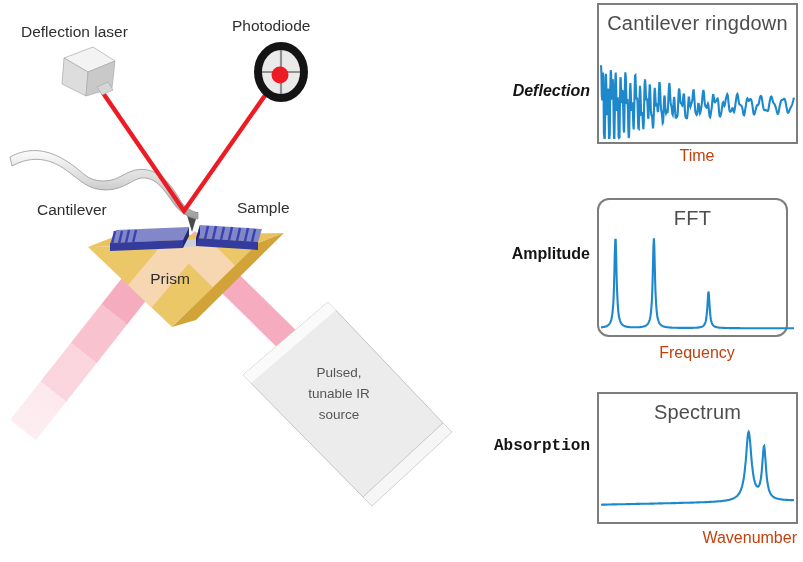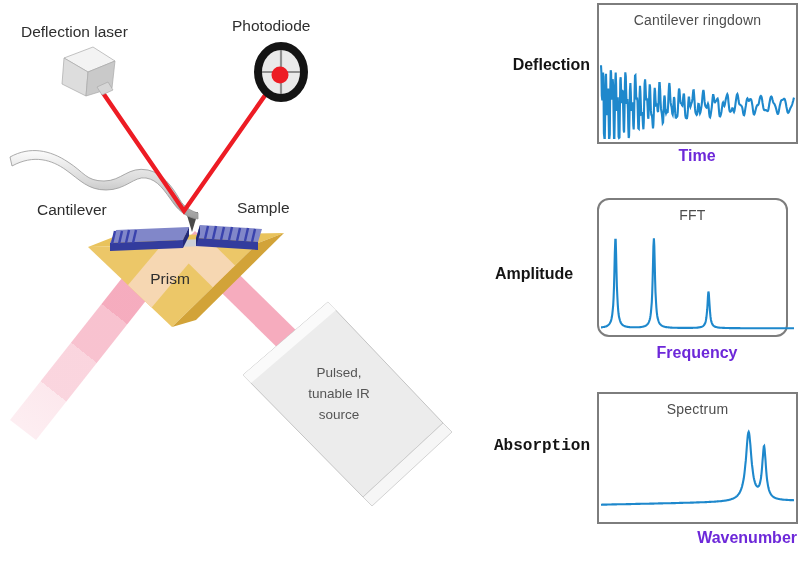--- a/index.html
+++ b/index.html
@@ -1,24 +1,24 @@
 <!DOCTYPE html>
 <html><head>
 <meta charset="utf-8">
 <style>
   html,body{margin:0;padding:0;background:#fff;}
   #stage{position:relative;width:803px;height:562px;background:#fff;overflow:hidden;
          font-family:"Liberation Sans",sans-serif;}
   #diagram-svg{position:absolute;left:0;top:0;}
   .plot-box{position:absolute;background:#fff;border:2px solid #7d7d7d;box-sizing:border-box;}
   .plot-title{position:absolute;top:7px;left:0;right:0;text-align:center;
-              font-size:14px;color:#4d4d4d;letter-spacing:.2px;}
+              font-size:20px;color:#4d4d4d;letter-spacing:.2px;}
   .curve-svg{position:absolute;left:0;top:0;}
-  .axis-x{position:absolute;width:200px;text-align:center;font-weight:bold;
-          font-size:16px;color:#6d28d9;}
+  .axis-x{position:absolute;width:200px;text-align:center;font-weight:normal;
+          font-size:16px;color:#c2410c;}
   .axis-y{position:absolute;width:112px;text-align:right;font-weight:bold;
           font-size:16px;color:#141414;}
   .diag-label{font-size:15.5px;fill:#2e2e2e;}
   .src-label{font-size:13.5px;fill:#555;}
 </style>
 </head>
 <body>
 
 <div id="stage">
 
@@ -121,30 +121,30 @@
       <text class="src-label" x="339" y="398" text-anchor="middle">tunable IR</text>
       <text class="src-label" x="339" y="419" text-anchor="middle">source</text>
     </g>
 
     <text class="diag-label" x="21" y="37">Deflection laser</text>
     <text class="diag-label" x="232" y="31">Photodiode</text>
     <text class="diag-label" x="37" y="215">Cantilever</text>
     <text class="diag-label" x="237" y="213">Sample</text>
   </svg>
 
-  <div class="axis-y" style="left:478px;top:56px;">Deflection</div>
+  <div class="axis-y" style="left:478px;top:82px;font-style:italic;">Deflection</div>
   <div class="plot-box" style="left:597px;top:3px;width:201px;height:141px;">
     <div class="plot-title">Cantilever ringdown</div>
     <svg class="curve-svg" width="197" height="137">
         <polyline points="2.0,60.2 2.4,67.8 2.8,90.8 3.3,95.4 3.7,76.2 4.1,67.5 4.5,83.6 4.9,128.4 5.4,133.0 5.8,133.0 6.2,109.3 6.6,71.6 7.0,68.8 7.5,88.4 7.9,110.2 8.3,105.6 8.7,86.1 9.1,83.4 9.6,111.1 10.0,133.0 10.4,133.0 10.8,129.5 11.2,86.2 11.7,65.2 12.1,67.5 12.5,83.9 12.9,94.8 13.3,84.9 13.7,74.2 14.2,81.0 14.6,112.4 15.0,133.0 15.4,133.0 15.8,110.0 16.3,75.3 16.7,67.5 17.1,78.0 17.5,99.2 17.9,106.0 18.4,96.6 18.8,92.2 19.2,108.9 19.6,131.9 20.0,133.0 20.5,132.6 20.9,103.3 21.3,75.3 21.7,72.2 22.1,84.5 22.6,98.1 23.0,95.9 23.4,85.9 23.8,86.2 24.2,104.7 24.7,124.8 25.1,127.6 25.5,109.3 25.9,78.8 26.3,67.3 26.8,71.4 27.2,86.7 27.6,98.7 28.0,97.3 28.4,94.1 28.9,103.6 29.3,123.1 29.7,133.0 30.1,130.9 30.5,111.5 30.9,85.6 31.4,78.1 31.8,87.1 32.2,101.5 32.6,105.8 33.0,100.1 33.5,97.3 33.9,106.6 34.3,120.6 34.7,124.4 35.1,111.9 35.6,85.7 36.0,70.6 36.4,70.2 36.8,79.8 37.2,91.6 37.7,94.6 38.1,92.7 38.5,97.0 38.9,111.1 39.3,123.4 39.8,123.9 40.2,110.2 40.6,89.6 41.0,80.7 41.4,86.5 41.9,100.5 42.3,109.5 42.7,109.3 43.1,107.2 43.5,111.5 44.0,120.4 44.4,124.3 44.8,116.9 45.2,96.6 45.6,78.8 46.1,74.4 46.5,80.3 46.9,90.3 47.3,95.1 47.7,93.9 48.2,94.5 48.6,102.0 49.0,111.6 49.4,113.8 49.8,104.1 50.3,88.1 50.7,79.3 51.1,82.1 51.5,93.8 51.9,105.4 52.3,109.8 52.8,110.1 53.2,112.8 53.6,119.1 54.0,123.3 54.4,119.8 54.9,106.3 55.3,90.0 55.7,82.9 56.1,86.2 56.5,94.8 57.0,100.4 57.4,100.2 57.8,98.5 58.2,100.7 58.6,105.7 59.1,107.0 59.5,99.7 59.9,86.8 60.3,78.0 60.7,78.0 61.2,85.9 61.6,97.0 62.0,103.9 62.4,106.2 62.8,108.5 63.3,113.5 63.7,118.1 64.1,117.4 64.5,109.3 64.9,97.4 65.4,90.5 65.8,92.4 66.2,100.2 66.6,106.8 67.0,108.3 67.5,106.7 67.9,106.0 68.3,107.4 68.7,107.2 69.1,101.1 69.5,90.0 70.0,80.6 70.4,78.0 70.8,82.4 71.2,90.6 71.6,97.4 72.1,100.2 72.5,101.7 72.9,104.8 73.3,108.8 73.7,109.7 74.2,105.1 74.6,97.2 75.0,92.1 75.4,93.7 75.8,101.1 76.3,108.9 76.7,112.7 77.1,112.8 77.5,111.9 77.9,111.9 78.4,111.2 78.8,106.7 79.2,97.6 79.6,88.2 80.0,83.6 80.5,85.1 80.9,90.7 81.3,96.0 81.7,98.1 82.1,98.2 82.6,98.7 83.0,100.3 83.4,100.7 83.8,97.8 84.2,92.4 84.7,88.6 85.1,89.8 85.5,96.3 85.9,104.7 86.3,110.6 86.8,112.8 87.2,113.1 87.6,113.3 88.0,113.2 88.4,110.8 88.9,104.9 89.3,97.4 89.7,92.5 90.1,92.5 90.5,96.3 90.9,100.5 91.4,102.0 91.8,100.8 92.2,99.1 92.6,98.0 93.0,96.7 93.5,93.7 93.9,89.0 94.3,85.3 94.7,85.2 95.1,89.7 95.6,96.9 96.0,103.4 96.4,107.0 96.8,108.4 97.2,109.2 97.7,109.9 98.1,109.4 98.5,106.5 98.9,102.1 99.3,98.9 99.8,99.1 100.2,102.5 100.6,106.5 101.0,108.3 101.4,107.4 101.9,104.9 102.3,102.3 102.7,99.6 103.1,95.8 103.5,90.9 104.0,86.6 104.4,84.9 104.8,86.9 105.2,91.6 105.6,96.7 106.1,99.9 106.5,101.2 106.9,101.8 107.3,102.4 107.7,102.7 108.2,101.8 108.6,99.9 109.0,98.7 109.4,99.9 109.8,103.8 110.2,108.5 110.7,111.7 111.1,112.2 111.5,110.7 111.9,108.3 112.3,105.6 112.8,102.1 113.2,97.6 113.6,93.0 114.0,90.1 114.4,90.1 114.9,92.5 115.3,95.5 115.7,97.3 116.1,97.4 116.5,96.6 117.0,96.0 117.4,95.6 117.8,94.9 118.2,93.9 118.6,93.6 119.1,95.2 119.5,99.3 119.9,104.6 120.3,109.0 120.7,111.2 121.2,111.4 121.6,110.5 122.0,109.0 122.4,107.0 122.8,104.1 123.3,100.8 123.7,98.2 124.1,97.5 124.5,98.6 124.9,100.2 125.4,100.9 125.8,99.8 126.2,97.6 126.6,95.2 127.0,93.3 127.5,91.5 127.9,90.0 128.3,89.2 128.7,90.0 129.1,92.9 129.5,97.4 130.0,101.9 130.4,105.0 130.8,106.4 131.2,106.7 131.6,106.5 132.1,106.1 132.5,105.3 132.9,104.1 133.3,103.2 133.7,103.3 134.2,104.7 134.6,106.3 135.0,107.0 135.4,106.0 135.8,103.5 136.3,100.3 136.7,97.2 137.1,94.3 137.5,91.8 137.9,89.8 138.4,89.1 138.8,90.2 139.2,92.7 139.6,95.8 140.0,98.1 140.5,99.3 140.9,99.7 141.3,99.9 141.7,100.2 142.1,100.6 142.6,101.1 143.0,101.8 143.4,103.3 143.8,105.7 144.2,108.3 144.7,110.1 145.1,110.3 145.5,109.0 145.9,106.6 146.3,103.8 146.8,100.9 147.2,98.1 147.6,95.7 148.0,93.9 148.4,93.4 148.8,94.1 149.3,95.2 149.7,95.9 150.1,95.8 150.5,95.1 150.9,94.3 151.4,94.0 151.8,94.1 152.2,94.8 152.6,96.0 153.0,98.1 153.5,101.1 153.9,104.5 154.3,107.4 154.7,109.2 155.1,109.5 155.6,108.7 156.0,107.4 156.4,105.8 156.8,104.2 157.2,102.6 157.7,101.2 158.1,100.3 158.5,100.1 158.9,100.1 159.3,99.7 159.8,98.4 160.2,96.4 160.6,94.2 161.0,92.5 161.4,91.4 161.9,90.9 162.3,91.3 162.7,92.5 163.1,94.7 163.5,97.7 164.0,100.7 164.4,103.0 164.8,104.4 165.2,105.0 165.6,105.1 166.0,105.1 166.5,105.1 166.9,105.1 167.3,105.2 167.7,105.4 168.1,105.8 168.6,106.1 169.0,105.8 169.4,104.5 169.8,102.3 170.2,99.5 170.7,96.8 171.1,94.5 171.5,92.7 171.9,91.7 172.3,91.5 172.8,92.1 173.2,93.4 173.6,95.1 174.0,96.6 174.4,97.7 174.9,98.3 175.3,98.8 175.7,99.5 176.1,100.5 176.5,101.7 177.0,103.2 177.4,104.8 177.8,106.5 178.2,108.0 178.6,108.9 179.1,108.8 179.5,107.6 179.9,105.7 180.3,103.3 180.7,101.0 181.2,99.0 181.6,97.3 182.0,96.0 182.4,95.2 182.8,95.0 183.3,95.0 183.7,94.9 184.1,94.6 184.5,94.1 184.9,93.7 185.3,93.7 185.8,94.3 186.2,95.5 186.6,97.2 187.0,99.3 187.4,101.7 187.9,104.1 188.3,106.2 188.7,107.5 189.1,107.9 189.5,107.6 190.0,106.7 190.4,105.7 190.8,104.7 191.2,103.7 191.6,102.7 192.1,101.8 192.5,101.0 192.9,100.1 193.3,99.0 193.7,97.5 194.2,95.7 194.6,94.0 195.0,92.6" fill="none" stroke="#1e88cc" stroke-width="2.1"></polyline>
       </svg>
   </div>
   <div class="axis-x" style="left:597px;top:147px;">Time</div>
 
-  <div class="axis-y" style="left:478px;top:265px;text-align:center;">Amplitude</div>
+  <div class="axis-y" style="left:478px;top:245px;">Amplitude</div>
   <div class="plot-box" style="left:597px;top:198px;width:191px;height:139px;border-radius:12px;">
     <div class="plot-title">FFT</div>
     <svg class="curve-svg" width="197" height="135">
         <polyline points="2.0,127.4 2.4,127.4 2.8,127.3 3.3,127.2 3.7,127.2 4.1,127.1 4.5,127.0 4.9,127.0 5.4,126.9 5.8,126.8 6.2,126.6 6.6,126.5 7.0,126.4 7.5,126.2 7.9,126.0 8.3,125.8 8.7,125.5 9.1,125.2 9.6,124.8 10.0,124.4 10.4,123.9 10.8,123.3 11.2,122.5 11.7,121.6 12.1,120.4 12.5,118.8 12.9,116.8 13.3,114.1 13.7,110.3 14.2,105.1 14.6,97.5 15.0,86.7 15.4,71.7 15.8,53.8 16.3,39.8 16.7,39.8 17.1,53.8 17.5,71.7 17.9,86.7 18.4,97.5 18.8,105.0 19.2,110.3 19.6,114.0 20.0,116.8 20.5,118.8 20.9,120.3 21.3,121.5 21.7,122.5 22.1,123.2 22.6,123.8 23.0,124.3 23.4,124.8 23.8,125.1 24.2,125.4 24.7,125.7 25.1,125.9 25.5,126.1 25.9,126.2 26.3,126.4 26.8,126.5 27.2,126.6 27.6,126.7 28.0,126.8 28.4,126.9 28.9,126.9 29.3,127.0 29.7,127.0 30.1,127.1 30.5,127.1 30.9,127.2 31.4,127.2 31.8,127.2 32.2,127.3 32.6,127.3 33.0,127.3 33.5,127.3 33.9,127.3 34.3,127.3 34.7,127.3 35.1,127.3 35.6,127.3 36.0,127.3 36.4,127.3 36.8,127.3 37.2,127.3 37.7,127.3 38.1,127.3 38.5,127.3 38.9,127.3 39.3,127.2 39.8,127.2 40.2,127.2 40.6,127.2 41.0,127.1 41.4,127.1 41.9,127.0 42.3,127.0 42.7,126.9 43.1,126.8 43.5,126.8 44.0,126.7 44.4,126.6 44.8,126.4 45.2,126.3 45.6,126.2 46.1,126.0 46.5,125.8 46.9,125.6 47.3,125.3 47.7,125.0 48.2,124.6 48.6,124.1 49.0,123.6 49.4,122.9 49.8,122.1 50.3,121.0 50.7,119.7 51.1,118.0 51.5,115.7 51.9,112.6 52.3,108.2 52.8,102.1 53.2,93.2 53.6,80.6 54.0,64.0 54.4,46.8 54.9,38.4 55.3,45.7 55.7,62.6 56.1,79.5 56.5,92.4 57.0,101.5 57.4,107.8 57.8,112.3 58.2,115.5 58.6,117.9 59.1,119.6 59.5,121.0 59.9,122.1 60.3,122.9 60.7,123.6 61.2,124.2 61.6,124.6 62.0,125.0 62.4,125.3 62.8,125.6 63.3,125.9 63.7,126.1 64.1,126.3 64.5,126.4 64.9,126.6 65.4,126.7 65.8,126.8 66.2,126.9 66.6,127.0 67.0,127.1 67.5,127.1 67.9,127.2 68.3,127.2 68.7,127.3 69.1,127.3 69.5,127.4 70.0,127.4 70.4,127.5 70.8,127.5 71.2,127.5 71.6,127.6 72.1,127.6 72.5,127.6 72.9,127.6 73.3,127.7 73.7,127.7 74.2,127.7 74.6,127.7 75.0,127.7 75.4,127.8 75.8,127.8 76.3,127.8 76.7,127.8 77.1,127.8 77.5,127.8 77.9,127.8 78.4,127.8 78.8,127.9 79.2,127.9 79.6,127.9 80.0,127.9 80.5,127.9 80.9,127.9 81.3,127.9 81.7,127.9 82.1,127.9 82.6,127.9 83.0,127.9 83.4,127.9 83.8,127.9 84.2,127.9 84.7,127.9 85.1,127.9 85.5,127.9 85.9,127.9 86.3,127.9 86.8,127.9 87.2,127.9 87.6,127.9 88.0,127.9 88.4,127.9 88.9,127.9 89.3,127.9 89.7,127.9 90.1,127.9 90.5,127.9 90.9,127.9 91.4,127.9 91.8,127.9 92.2,127.9 92.6,127.9 93.0,127.9 93.5,127.9 93.9,127.8 94.3,127.8 94.7,127.8 95.1,127.8 95.6,127.8 96.0,127.8 96.4,127.7 96.8,127.7 97.2,127.7 97.7,127.7 98.1,127.6 98.5,127.6 98.9,127.6 99.3,127.5 99.8,127.4 100.2,127.4 100.6,127.3 101.0,127.2 101.4,127.1 101.9,127.0 102.3,126.9 102.7,126.8 103.1,126.6 103.5,126.4 104.0,126.1 104.4,125.8 104.8,125.4 105.2,124.8 105.6,124.2 106.1,123.3 106.5,122.1 106.9,120.4 107.3,118.0 107.7,114.6 108.2,109.7 108.6,103.2 109.0,95.9 109.4,91.5 109.8,93.4 110.2,99.9 110.7,107.1 111.1,112.7 111.5,116.7 111.9,119.5 112.3,121.4 112.8,122.8 113.2,123.8 113.6,124.6 114.0,125.2 114.4,125.6 114.9,126.0 115.3,126.3 115.7,126.5 116.1,126.7 116.5,126.9 117.0,127.0 117.4,127.1 117.8,127.2 118.2,127.3 118.6,127.4 119.1,127.5 119.5,127.5 119.9,127.6 120.3,127.6 120.7,127.7 121.2,127.7 121.6,127.7 122.0,127.8 122.4,127.8 122.8,127.8 123.3,127.8 123.7,127.9 124.1,127.9 124.5,127.9 124.9,127.9 125.4,127.9 125.8,128.0 126.2,128.0 126.6,128.0 127.0,128.0 127.5,128.0 127.9,128.0 128.3,128.0 128.7,128.0 129.1,128.0 129.5,128.0 130.0,128.0 130.4,128.1 130.8,128.1 131.2,128.1 131.6,128.1 132.1,128.1 132.5,128.1 132.9,128.1 133.3,128.1 133.7,128.1 134.2,128.1 134.6,128.1 135.0,128.1 135.4,128.1 135.8,128.1 136.3,128.1 136.7,128.1 137.1,128.1 137.5,128.1 137.9,128.1 138.4,128.1 138.8,128.1 139.2,128.1 139.6,128.1 140.0,128.1 140.5,128.1 140.9,128.1 141.3,128.2 141.7,128.2 142.1,128.2 142.6,128.2 143.0,128.2 143.4,128.2 143.8,128.2 144.2,128.2 144.7,128.2 145.1,128.2 145.5,128.2 145.9,128.2 146.3,128.2 146.8,128.2 147.2,128.2 147.6,128.2 148.0,128.2 148.4,128.2 148.8,128.2 149.3,128.2 149.7,128.2 150.1,128.2 150.5,128.2 150.9,128.2 151.4,128.2 151.8,128.2 152.2,128.2 152.6,128.2 153.0,128.2 153.5,128.2 153.9,128.2 154.3,128.2 154.7,128.2 155.1,128.2 155.6,128.2 156.0,128.2 156.4,128.2 156.8,128.2 157.2,128.2 157.7,128.2 158.1,128.2 158.5,128.2 158.9,128.2 159.3,128.2 159.8,128.2 160.2,128.2 160.6,128.2 161.0,128.2 161.4,128.2 161.9,128.2 162.3,128.2 162.7,128.2 163.1,128.2 163.5,128.2 164.0,128.2 164.4,128.2 164.8,128.2 165.2,128.2 165.6,128.2 166.0,128.2 166.5,128.2 166.9,128.2 167.3,128.2 167.7,128.2 168.1,128.2 168.6,128.2 169.0,128.2 169.4,128.2 169.8,128.2 170.2,128.2 170.7,128.2 171.1,128.2 171.5,128.2 171.9,128.2 172.3,128.2 172.8,128.2 173.2,128.2 173.6,128.2 174.0,128.2 174.4,128.2 174.9,128.2 175.3,128.2 175.7,128.2 176.1,128.2 176.5,128.2 177.0,128.2 177.4,128.2 177.8,128.2 178.2,128.2 178.6,128.2 179.1,128.2 179.5,128.2 179.9,128.2 180.3,128.2 180.7,128.2 181.2,128.2 181.6,128.2 182.0,128.2 182.4,128.2 182.8,128.2 183.3,128.2 183.7,128.2 184.1,128.2 184.5,128.2 184.9,128.2 185.3,128.2 185.8,128.2 186.2,128.2 186.6,128.2 187.0,128.2 187.4,128.2 187.9,128.2 188.3,128.2 188.7,128.2 189.1,128.2 189.5,128.2 190.0,128.2 190.4,128.2 190.8,128.2 191.2,128.2 191.6,128.2 192.1,128.2 192.5,128.2 192.9,128.2 193.3,128.2 193.7,128.2 194.2,128.2 194.6,128.2 195.0,128.2" fill="none" stroke="#1e88cc" stroke-width="2.1"></polyline>
       </svg>
   </div>
   <div class="axis-x" style="left:597px;top:344px;text-align:center;">Frequency</div>
 
   <div class="axis-y" style="left:478px;top:437px;font-family:Liberation Mono, monospace;">Absorption</div>
   <div class="plot-box" style="left:597px;top:392px;width:201px;height:132px;">

